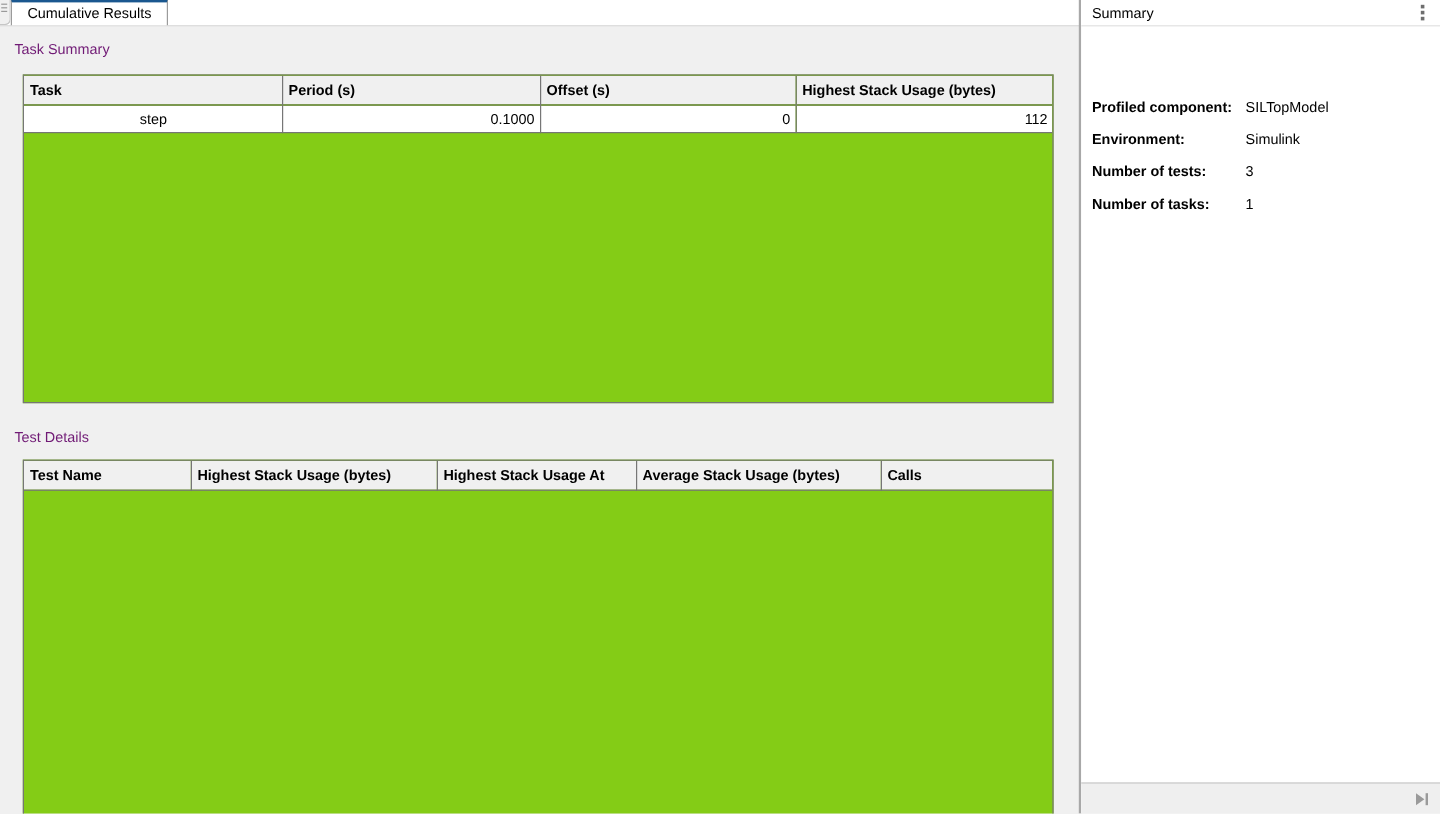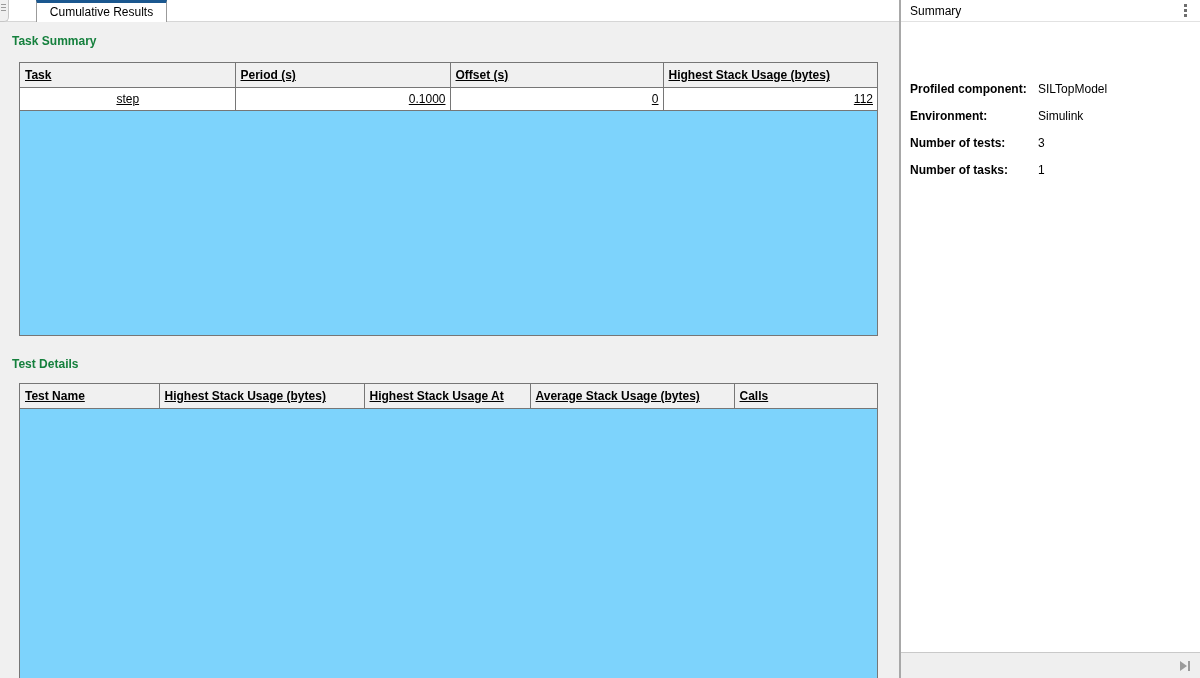--- a/index.html
+++ b/index.html
@@ -13,21 +13,21 @@
   .app { position: relative; width: 1200px; height: 678px; }
 
   
   .left-panel {
     position: absolute; left: 0; top: 0; width: 899px; height: 678px;
     background: #f0f0f0;
   }
   .tabstrip {
     position: absolute; left: 0; top: 0; width: 1036px; height: 22px;
     background: #ffffff; border-bottom: 1px solid #d6d6d6;
-    display: flex; align-items: center; gap: 27px;
+    display: flex; align-items: flex-end;
   }
   .grip-handle {
     width: 9px; height: 22px; background: #f0f0f0;
     border-right: 1px solid #c6c6c6; border-bottom: 1px solid #c6c6c6;
     border-bottom-right-radius: 5px;
     position: relative; flex: 0 0 auto; cursor: grab;
   }
   .grip-lines { position: absolute; left: 1px; top: 4px; }
   .grip-lines i { display: block; width: 5px; height: 1px; background: #9a9a9a; margin-bottom: 2px; }
   .tab {
@@ -43,29 +43,28 @@
   .strip-fill { flex: 1 1 auto; }
   .kebab-btn {
     flex: 0 0 auto; width: 30px; height: 22px;
     background: transparent; border: 0;
     display: flex; align-items: center; justify-content: center;
     cursor: pointer;
   }
   .kebab { display: inline-flex; flex-direction: column; }
   .kebab i { width: 3px; height: 3px; background: #6e6e6e; border-radius: 0; margin: 1px 0; }
 
-  .section-title { position: absolute; left: 12px; color: #15803d; font-weight: bold; }
+  .section-title { position: absolute; left: 12px; color: #701a75; }
   .title-task { top: 34px; }
   .title-test { top: 357px; }
 
   .table-box {
     position: absolute; left: 19px; width: 859px;
-    background: #7dd3fc; border: 1px solid #767676;
+    background: #84cc16; border: 1px solid #767676;
     overflow: hidden;
-    text-decoration: underline;
   }
   .box-task { top: 62px; height: 274px; }
   .box-test { top: 383px; height: 334px; }
   table { border-collapse: collapse; table-layout: fixed; width: 857px; }
   th, td {
     border-right: 1px solid #767676;
     border-bottom: 1px solid #767676;
     overflow: hidden; white-space: nowrap; text-align: center;
   }
   th:last-child, td:last-child { border-right: 0; }

